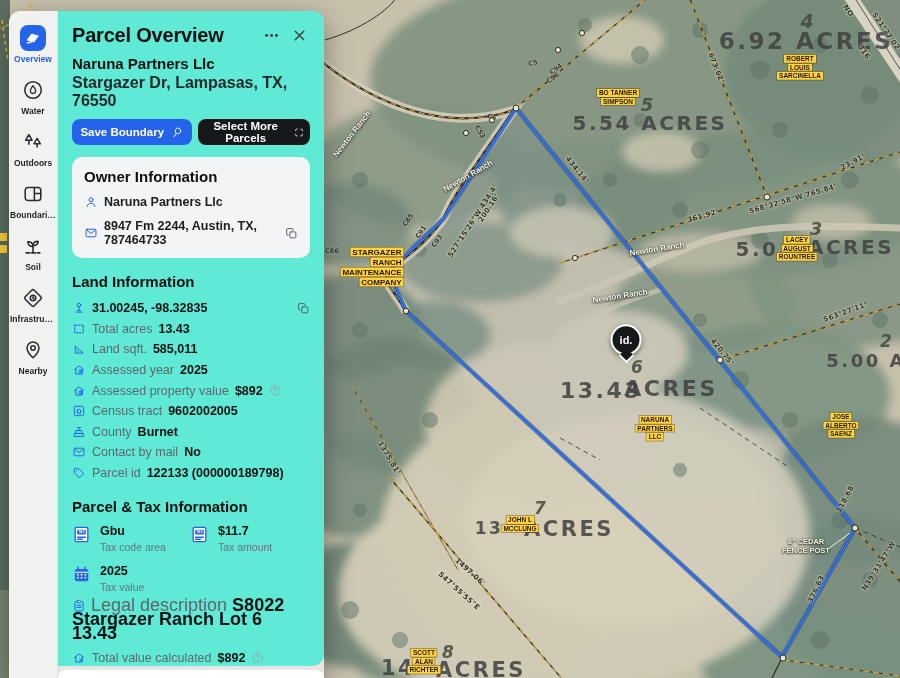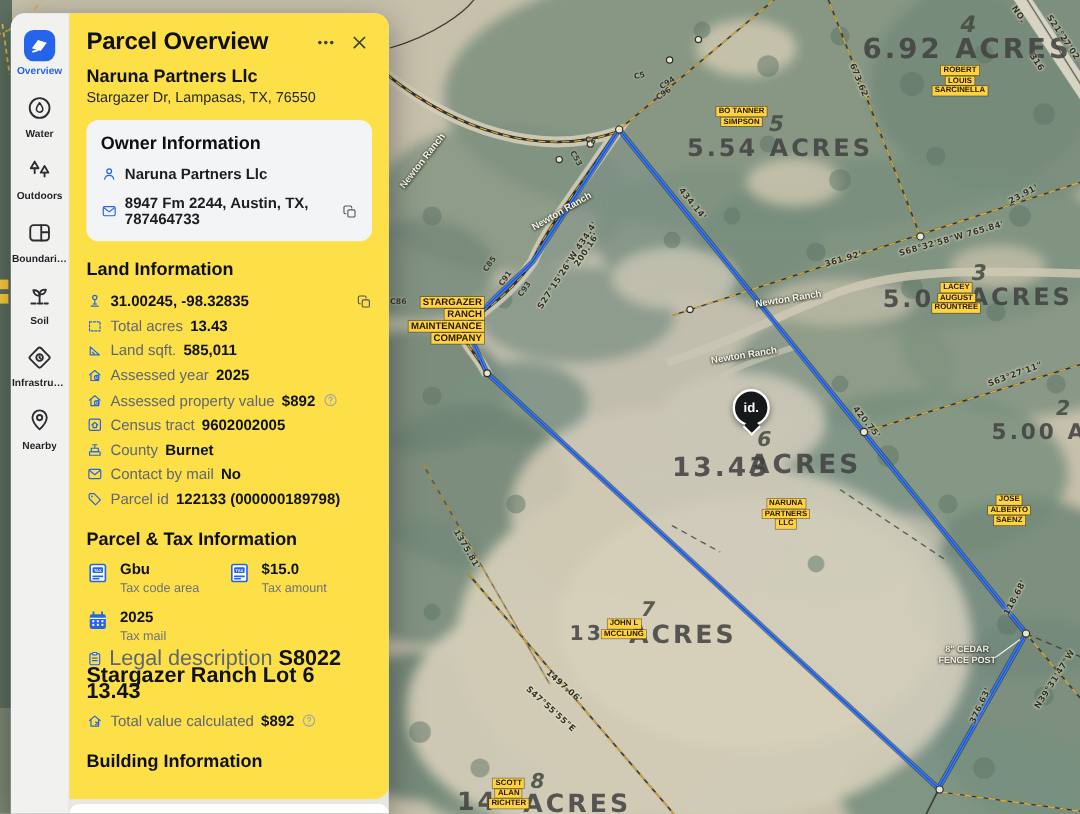--- a/index.html
+++ b/index.html
@@ -49,31 +49,31 @@
   .sb-item{display:flex;flex-direction:column;align-items:center;width:48px;
         padding:6px 0 7px;cursor:pointer;}
   .sb-ic{width:26px;height:26px;display:flex;align-items:center;justify-content:center;
         color:#2b2d31;}
   .sb-ic svg{width:22px;height:22px;}
   .sb-ic.act{background:#2563eb;border-radius:8px;}
   .sb-lbl{font-size:8.5px;font-weight:600;color:#1f2124;margin-top:3px;max-width:46px;
         overflow:hidden;text-overflow:ellipsis;white-space:nowrap;}
   .sb-item.active .sb-lbl{color:#2563eb;font-weight:700;}
   .rcol{flex:1;display:flex;flex-direction:column;}
-  .panel{background:#fde047;height:659px;border-radius:0 0 12px 0;overflow:hidden;
+  .panel{background:#5eead4;height:659px;border-radius:0 0 12px 0;overflow:hidden;
         padding:13px 14px 0 14px;box-sizing:border-box;}
   .next-card{height:8px;background:#fff;border-radius:10px 10px 0 0;margin-top:4px;}
   
   .phead{display:flex;align-items:flex-start;}
   .ptitle{font-size:20px;font-weight:800;color:#0e0f11;letter-spacing:-.2px;flex:1;}
   .hbtn{color:#3c4043;cursor:pointer;display:flex;align-items:center;
         justify-content:center;width:22px;height:22px;margin-left:6px;}
   .hbtn svg{width:17px;height:17px;}
   .oname{font-size:15px;font-weight:800;color:#111;margin-top:8px;}
-  .oaddr{font-size:12px;font-weight:400;color:#26282c;margin-top:2px;}
+  .oaddr{font-size:16px;font-weight:700;color:#26282c;margin-top:2px;}
   .btnrow{display:flex;gap:6px;margin-top:9px;}
   .btn{height:26px;border:none;border-radius:8px;display:flex;align-items:center;
         justify-content:center;gap:6px;font-size:11.5px;font-weight:700;color:#fff;
         cursor:pointer;font-family:inherit;}
   .btn svg{width:13px;height:13px;}
   .btn.blue{background:#2563eb;flex:1.07;}
   .btn.dark{background:#17181c;flex:1;}
   
   .ocard{background:#f3f4f5;border-radius:10px;padding:11px 12px;margin-top:12px;}
   .h2{font-size:15px;font-weight:800;color:#0e0f11;}
@@ -434,20 +434,35 @@
             </svg>
         </div>
         <div class="hbtn">
           <svg viewBox="0 0 24 24" fill="none" stroke="#3c4043" stroke-width="2" stroke-linecap="round">
               <path d="M6 6l12 12M18 6 6 18"></path>
             </svg>
         </div>
       </div>
       <div class="oname">Naruna Partners Llc</div>
       <div class="oaddr">Stargazer Dr, Lampasas, TX, 76550</div>
+      <div class="btnrow">
+        <button class="btn blue">
+          <span>Save Boundary</span>
+          <svg viewBox="0 0 24 24" fill="none" stroke="#fff" stroke-width="1.7" stroke-linejoin="round">
+              <path d="M13.5 3.5 19 5.8l1 5.4-4.2 3.6-5.3-2-.9-5.6Z"></path>
+              <path d="M10.2 14.5c1.2 2 .2 3.4-1.7 3.2-1.5-.2-2 1.3-1 2.3" stroke-linecap="round"></path>
+            </svg>
+        </button>
+        <button class="btn dark">
+          <span>Select More Parcels</span>
+          <svg viewBox="0 0 24 24" fill="none" stroke="#fff" stroke-width="1.8" stroke-linecap="round">
+              <path d="M4 8V6a2 2 0 0 1 2-2h2M16 4h2a2 2 0 0 1 2 2v2M20 16v2a2 2 0 0 1-2 2h-2M8 20H6a2 2 0 0 1-2-2v-2"></path>
+            </svg>
+        </button>
+      </div>
 
       <div class="ocard">
         <div class="h2">Owner Information</div>
         <div class="orow">
           <span class="ric">
               <svg viewBox="0 0 24 24" fill="none" stroke="currentColor" stroke-width="1.7" stroke-linecap="round" stroke-linejoin="round">
                 <circle cx="12" cy="8" r="3.4"></circle>
                 <path d="M5.5 19.5c.6-3.6 3.3-5.5 6.5-5.5s5.9 1.9 6.5 5.5"></path>
               </svg>
             </span>
@@ -601,21 +616,21 @@
           <div class="tcard">
             <span class="ric">
               <svg viewBox="0 0 24 24" fill="none" stroke="currentColor" stroke-width="1.7" stroke-linecap="round" stroke-linejoin="round">
                 <rect x="4" y="3" width="16" height="18" rx="2" fill="#fff"></rect>
                 <rect x="6.5" y="6" width="11" height="6" rx="1" fill="currentColor" stroke="none"></rect>
                 <text x="12" y="10.6" font-size="4.2" font-weight="700" text-anchor="middle" fill="#fff" stroke="none">TAX</text>
                 <path d="M7 15.5h10M7 18h6"></path>
               </svg>
             </span>
             <span>
-              <div class="tv">$15.0</div>
+              <div class="tv">$11.7</div>
               <div class="tl">Tax amount</div>
             </span>
           </div>
           <div class="tcard">
             <span class="ric">
               <svg viewBox="0 0 24 24" fill="none" stroke="currentColor" stroke-width="1.7" stroke-linecap="round" stroke-linejoin="round">
                 <rect x="3.5" y="5" width="17" height="15.5" rx="2.5" fill="currentColor" stroke="none"></rect>
                 <path d="M7.5 2.8v4M16.5 2.8v4" stroke-width="1.9"></path>
                 <path d="M4 9.2h16" stroke="#fff" stroke-width="1.3"></path>
                 <g fill="#fff" stroke="none">
@@ -623,21 +638,21 @@
                   <rect x="11" y="11.2" width="2.1" height="2.1"></rect>
                   <rect x="15.8" y="11.2" width="2.1" height="2.1"></rect>
                   <rect x="6.2" y="15" width="2.1" height="2.1"></rect>
                   <rect x="11" y="15" width="2.1" height="2.1"></rect>
                   <rect x="15.8" y="15" width="2.1" height="2.1"></rect>
                 </g>
               </svg>
             </span>
             <span>
               <div class="tv">2025</div>
-              <div class="tl">Tax mail</div>
+              <div class="tl">Tax value</div>
             </span>
           </div>
         </div>
 
       <div class="legal">
         <span class="ric">
             <svg viewBox="0 0 24 24" fill="none" stroke="currentColor" stroke-width="1.7" stroke-linecap="round" stroke-linejoin="round">
               <rect x="5" y="4.5" width="14" height="16" rx="2"></rect>
               <rect x="9" y="3" width="6" height="3.5" rx="1" fill="#fff"></rect>
               <path d="M8.5 11h7M8.5 14.5h7"></path>

